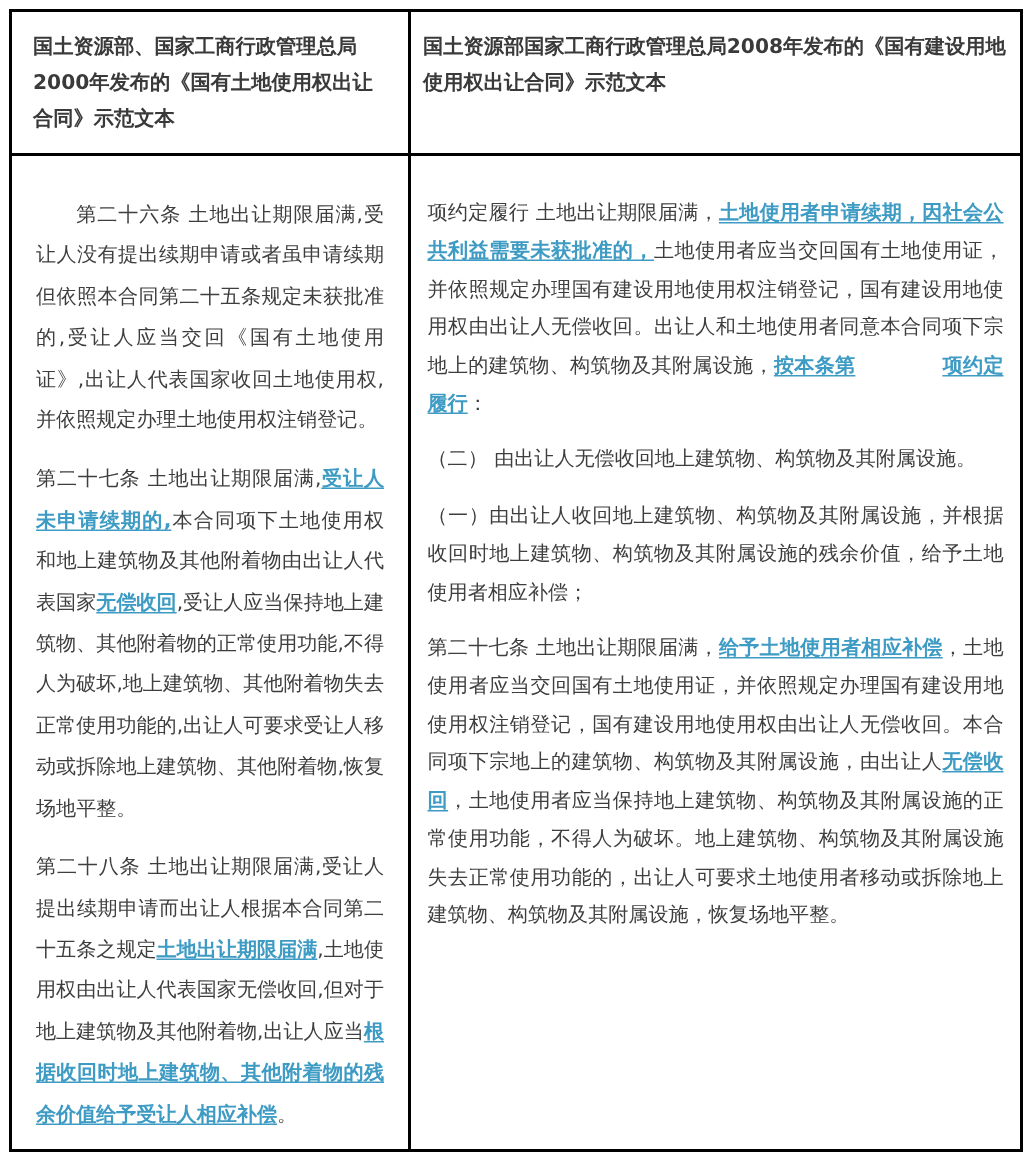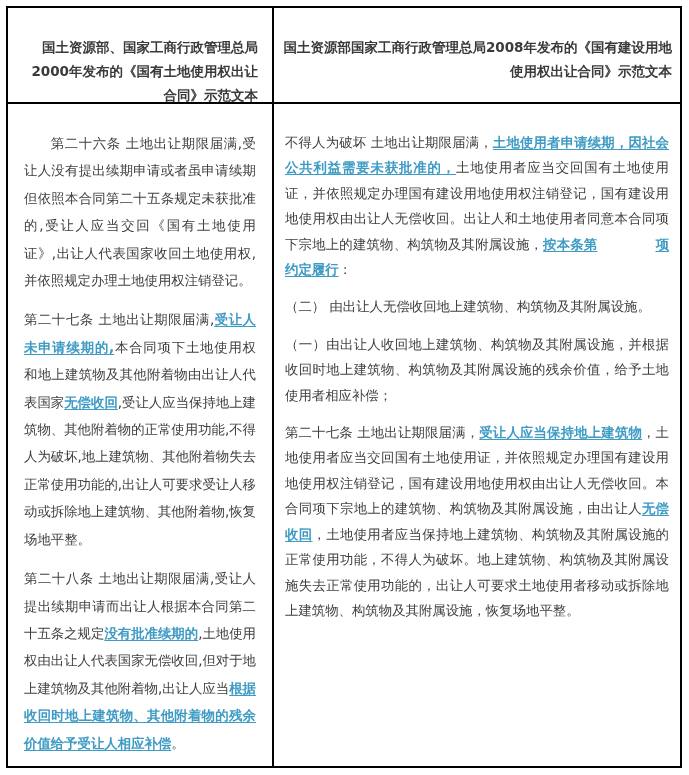--- a/index.html
+++ b/index.html
@@ -35,27 +35,27 @@
   .row-divider {
     position: absolute;
     left: 0;
     right: 0;
     top: 94px;
     height: 0;
     border-top: 2px solid #000;
   }
   .hcell {
     position: absolute;
-    top: 16px;
+    top: 0;
     height: 94px;
     box-sizing: border-box;
     font-weight: bold;
     font-size: 13.5px;
     line-height: 24px;
-    text-align: right;
+    text-align: left;
     color: #3a3a3a;
   }
   .hcell.left {
     left: 0;
     width: 264px;
     padding: 11px 14px 0 14px;
   }
   .hcell.right {
     left: 266px;
     width: 406px;
@@ -102,22 +102,22 @@
 <div class="tbl">
   <div class="col-divider"></div>
   <div class="row-divider"></div>
 
   <div class="hcell left">国土资源部、国家工商行政管理总局2000年发布的《国有土地使用权出让合同》示范文本</div>
   <div class="hcell right">国土资源部国家工商行政管理总局2008年发布的《国有建设用地使用权出让合同》示范文本</div>
 
   <div class="bcell left">
     <p class="indent">第二十六条 土地出让期限届满,受让人没有提出续期申请或者虽申请续期但依照本合同第二十五条规定未获批准的,受让人应当交回《国有土地使用证》,出让人代表国家收回土地使用权,并依照规定办理土地使用权注销登记。</p>
     <p><span>第二十七条 土地出让期限届满,</span><span class="lnk">受让人未申请续期的,</span><span>本合同项下土地使用权和地上建筑物及其他附着物由出让人代表国家</span><span class="lnk">无偿收回</span><span>,受让人应当保持地上建筑物、其他附着物的正常使用功能,不得人为破坏,地上建筑物、其他附着物失去正常使用功能的,出让人可要求受让人移动或拆除地上建筑物、其他附着物,恢复场地平整。</span></p>
-    <p><span>第二十八条 土地出让期限届满,受让人提出续期申请而出让人根据本合同第二十五条之规定</span><span class="lnk">没有批准续期的</span><span>,土地使用权由出让人代表国家无偿收回,但对于地上建筑物及其他附着物,出让人应当</span><span class="lnk">根据收回时地上建筑物、其他附着物的残余价值给予受让人相应补偿</span><span>。</span></p>
+    <p><span>第二十八条 土地出让期限届满,受让人提出续期申请而出让人根据本合同第二十五条之规定</span><span class="lnk">土地出让期限届满</span><span>,土地使用权由出让人代表国家无偿收回,但对于地上建筑物及其他附着物,出让人应当</span><span class="lnk">根据收回时地上建筑物、其他附着物的残余价值给予受让人相应补偿</span><span>。</span></p>
   </div>
 
   <div class="bcell right">
-    <p><span>不得人为破坏 土地出让期限届满，</span><span class="lnk">土地使用者申请续期，因社会公共利益需要未获批准的，</span><span>土地使用者应当交回国有土地使用证，并依照规定办理国有建设用地使用权注销登记，国有建设用地使用权由出让人无偿收回。出让人和土地使用者同意本合同项下宗地上的建筑物、构筑物及其附属设施，</span><span class="lnk"><span>按本条第</span><span class="gap"></span><span>项约定履行</span></span><span>：</span></p>
+    <p><span>项约定履行 土地出让期限届满，</span><span class="lnk">土地使用者申请续期，因社会公共利益需要未获批准的，</span><span>土地使用者应当交回国有土地使用证，并依照规定办理国有建设用地使用权注销登记，国有建设用地使用权由出让人无偿收回。出让人和土地使用者同意本合同项下宗地上的建筑物、构筑物及其附属设施，</span><span class="lnk"><span>按本条第</span><span class="gap"></span><span>项约定履行</span></span><span>：</span></p>
     <p>（二） 由出让人无偿收回地上建筑物、构筑物及其附属设施。</p>
     <p>（一）由出让人收回地上建筑物、构筑物及其附属设施，并根据收回时地上建筑物、构筑物及其附属设施的残余价值，给予土地使用者相应补偿；</p>
-    <p><span>第二十七条 土地出让期限届满，</span><span class="lnk">受让人应当保持地上建筑物</span><span>，土地使用者应当交回国有土地使用证，并依照规定办理国有建设用地使用权注销登记，国有建设用地使用权由出让人无偿收回。本合同项下宗地上的建筑物、构筑物及其附属设施，由出让人</span><span class="lnk">无偿收回</span><span>，土地使用者应当保持地上建筑物、构筑物及其附属设施的正常使用功能，不得人为破坏。地上建筑物、构筑物及其附属设施失去正常使用功能的，出让人可要求土地使用者移动或拆除地上建筑物、构筑物及其附属设施，恢复场地平整。</span></p>
+    <p><span>第二十七条 土地出让期限届满，</span><span class="lnk">给予土地使用者相应补偿</span><span>，土地使用者应当交回国有土地使用证，并依照规定办理国有建设用地使用权注销登记，国有建设用地使用权由出让人无偿收回。本合同项下宗地上的建筑物、构筑物及其附属设施，由出让人</span><span class="lnk">无偿收回</span><span>，土地使用者应当保持地上建筑物、构筑物及其附属设施的正常使用功能，不得人为破坏。地上建筑物、构筑物及其附属设施失去正常使用功能的，出让人可要求土地使用者移动或拆除地上建筑物、构筑物及其附属设施，恢复场地平整。</span></p>
   </div>
 </div>
 
 </body></html>

